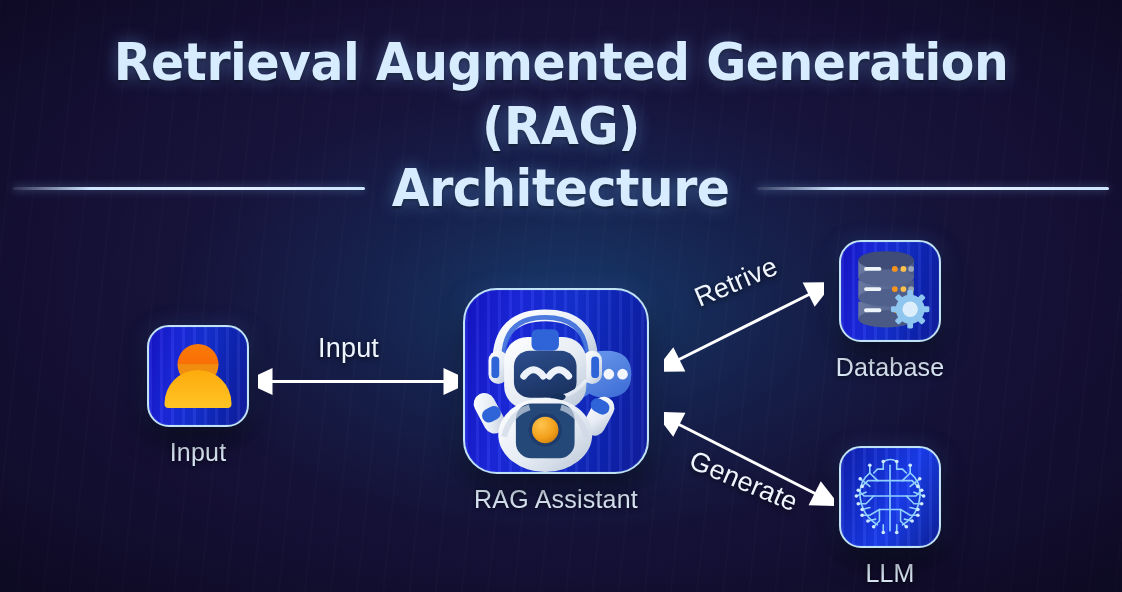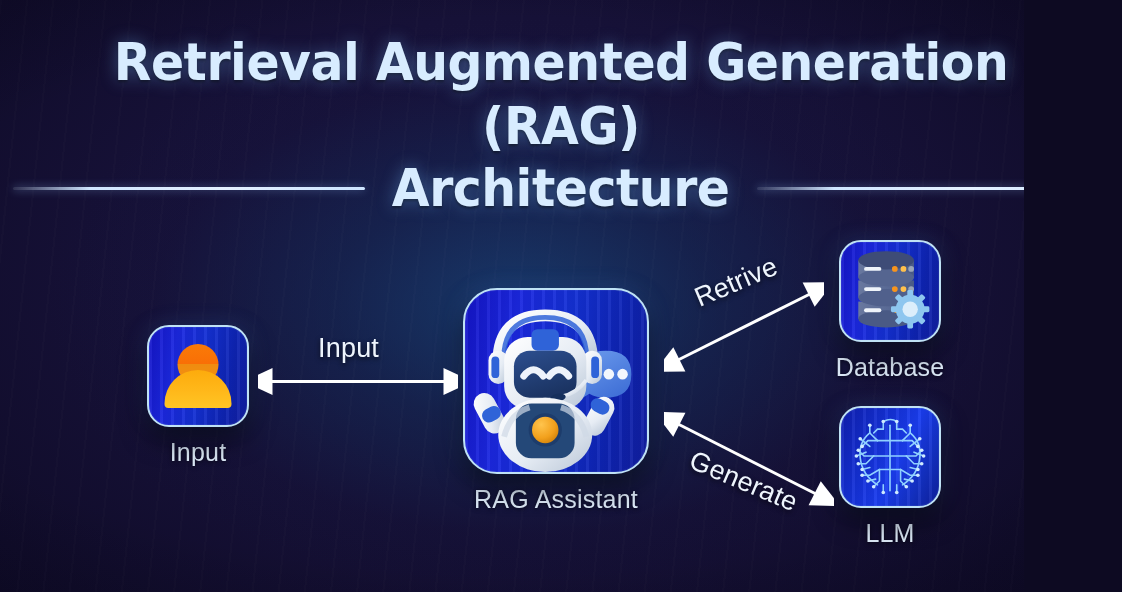--- a/index.html
+++ b/index.html
@@ -4,21 +4,21 @@
 <style>
   * { margin:0; padding:0; box-sizing:border-box; }
   html,body { width:1122px; height:592px; overflow:hidden; }
   body {
     font-family: "Liberation Sans", sans-serif;
     background:#0d0a22;
     position:relative;
   }
   #stage {
     position:relative;
-    width:1024px; height:592px;
+    width:1122px; height:592px;
     overflow:hidden;
     background:
       radial-gradient(58% 62% at 51% 52%, rgba(22,70,120,0.72) 0%, rgba(18,52,96,0.42) 32%, rgba(17,22,62,0.12) 62%, rgba(13,10,34,0) 80%),
       radial-gradient(90% 100% at 50% 45%, #1b1644 0%, #161137 42%, #100c2a 72%, #0c0820 100%),
       linear-gradient(110deg,#0d0a22 0%, #181243 38%, #141037 65%, #100a29 100%);
   }
   
   #stage::before{
     content:""; position:absolute; inset:0; pointer-events:none;
     background:repeating-linear-gradient(96deg, rgba(255,255,255,0.012) 0px, rgba(255,255,255,0.012) 2px, rgba(0,0,0,0) 2px, rgba(0,0,0,0) 26px);
@@ -102,21 +102,21 @@
   #rag-node{ left:440px; top:288px; width:232px; }
   #rag-node .card{ width:186px; height:186px; margin:0 auto; border-radius:34px; }
   .robot{ position:absolute; inset:0; z-index:3; }
 
   
   #db-node{ left:790px; top:240px; width:200px; }
   #db-node .card{ width:102px; height:102px; margin:0 auto; border-radius:22px; }
   .dbwrap{ position:absolute; inset:0; z-index:3; }
 
   
-  #llm-node{ left:790px; top:406px; width:200px; }
+  #llm-node{ left:790px; top:446px; width:200px; }
   #llm-node .card{ width:102px; height:102px; margin:0 auto; border-radius:22px;
     background:linear-gradient(115deg,#0f1fb0 0%, #1430d6 34%, #1a3df0 58%, #1330c4 80%, #0e1f9e 100%);}
   .brainwrap{ position:absolute; inset:0; z-index:3; }
 
   
   .edge{ position:absolute; z-index:7; }
   .edge-label{
     position:absolute; z-index:8;
     color:#eef5fd;
     font-size:27px;

